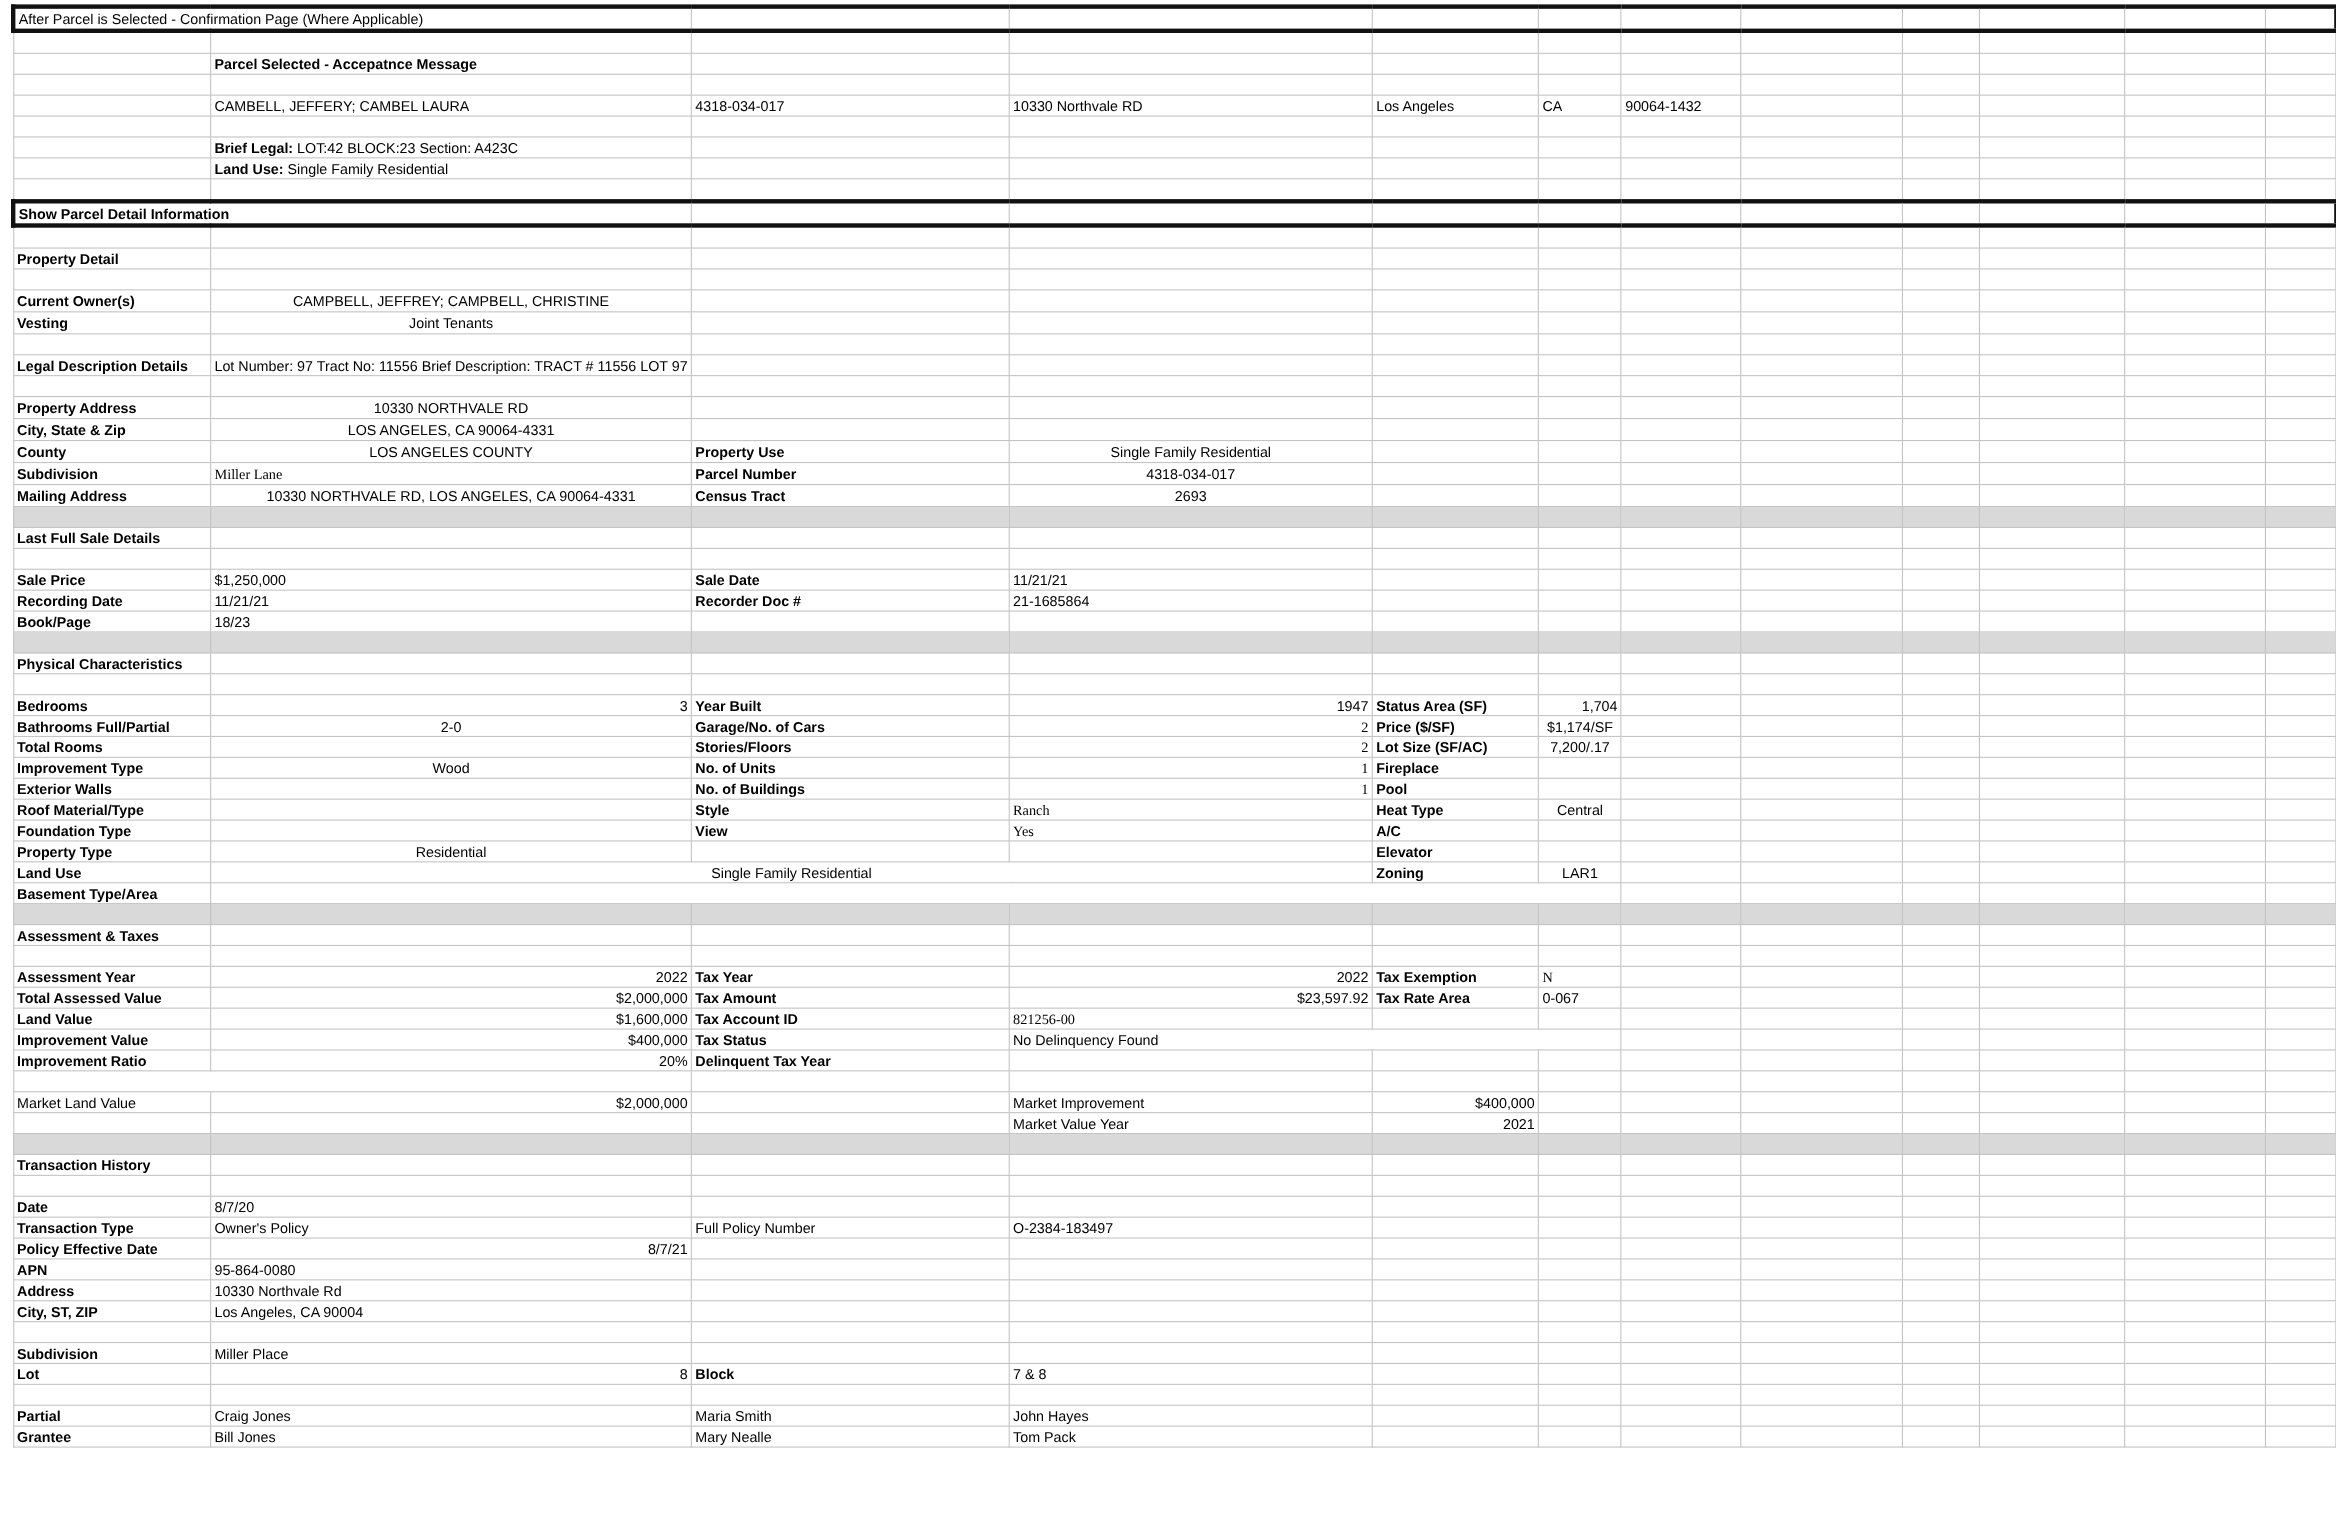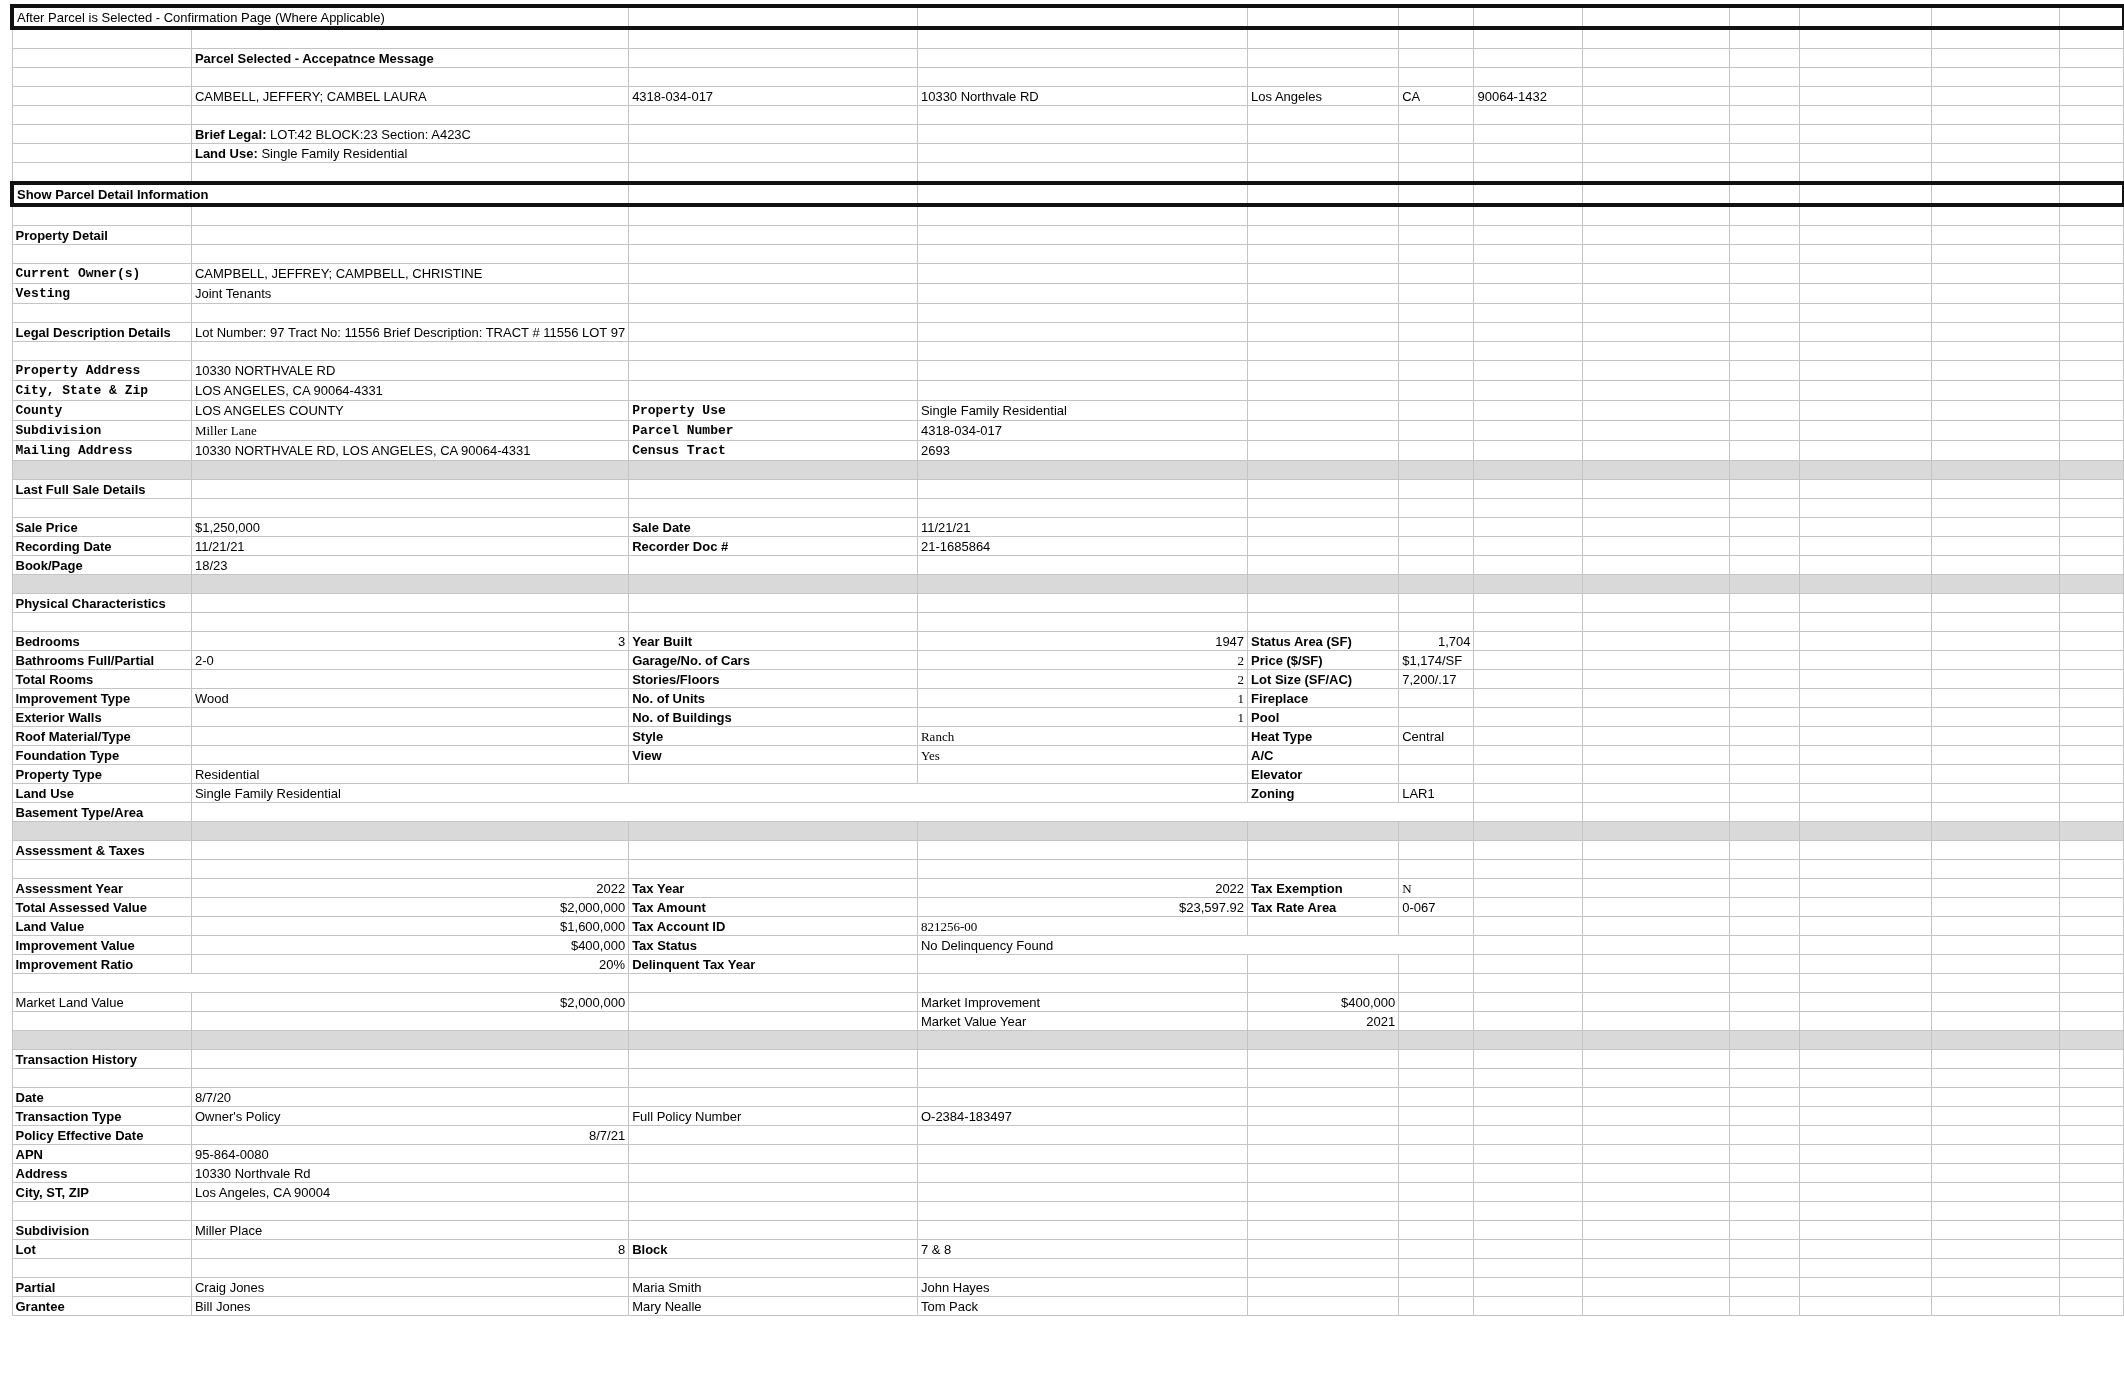--- a/index.html
+++ b/index.html
@@ -7,22 +7,22 @@
          font-family:"Liberation Sans", "DejaVu Sans", sans-serif; color:#000; }
   #sheet { position:absolute; left:10px; top:4px; border-collapse:collapse; table-layout:fixed; }
   #sheet td { border:1px solid #c4c4c4; padding:0 3px; height:18px; font-size:13px;
               white-space:nowrap; overflow:visible; vertical-align:middle; line-height:15px; }
   #sheet tr.h20 td { height:19px; }
   #sheet tr.gray td { background:#d9d9d9; height:18px; }
   #sheet tr.thick td { border-top:4px solid #111; border-bottom:4px solid #111;margin-top:21px; }
   #sheet tr.thick td:first-child { border-left:4px solid #111; }
   #sheet tr.thick td:last-child { border-right:2px solid #111; }
   .b { font-weight:bold; }
-  .big { font-family:Liberation Mono, monospace; font-weight:bold; font-size:15px; }
-  .sm { font-size:11px; }
+  .big { font-family:Liberation Sans, sans-serif; font-weight:bold; font-size:15px; }
+  .sm { font-size:11px;text-align:center; }
   .smb { font-size:11px; font-weight:bold; font-family:Liberation Sans, sans-serif; }
   .xs { font-size:10px; }
   .serif { font-family:"Liberation Serif", serif; font-size:12px; }
   .serifxs { font-family:"Liberation Serif", serif; font-size:10px; }
   .r { text-align:right; }
   .title { font-size:14px; }
   .sec { font-size:12px; font-weight:bold;margin-top:27px; }
   .lg { font-size:15px; }
 </style>
 </head>

